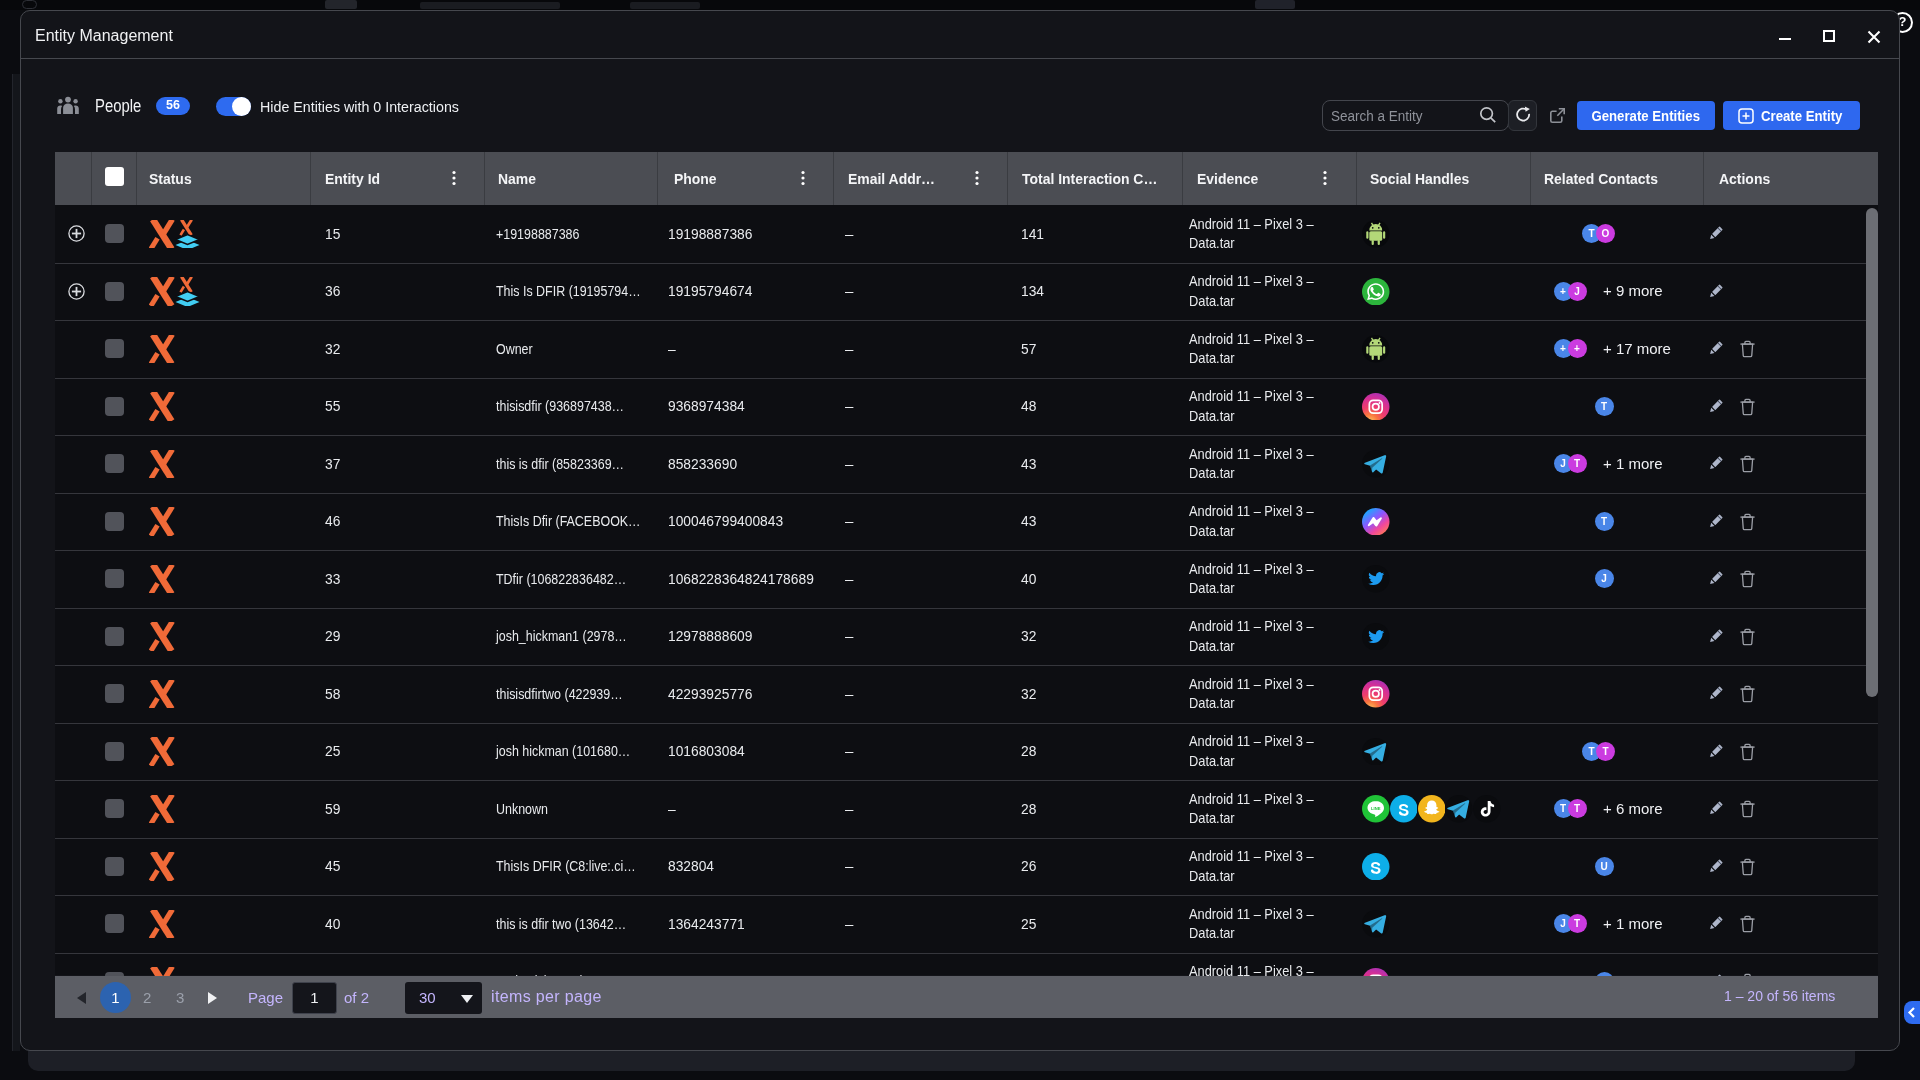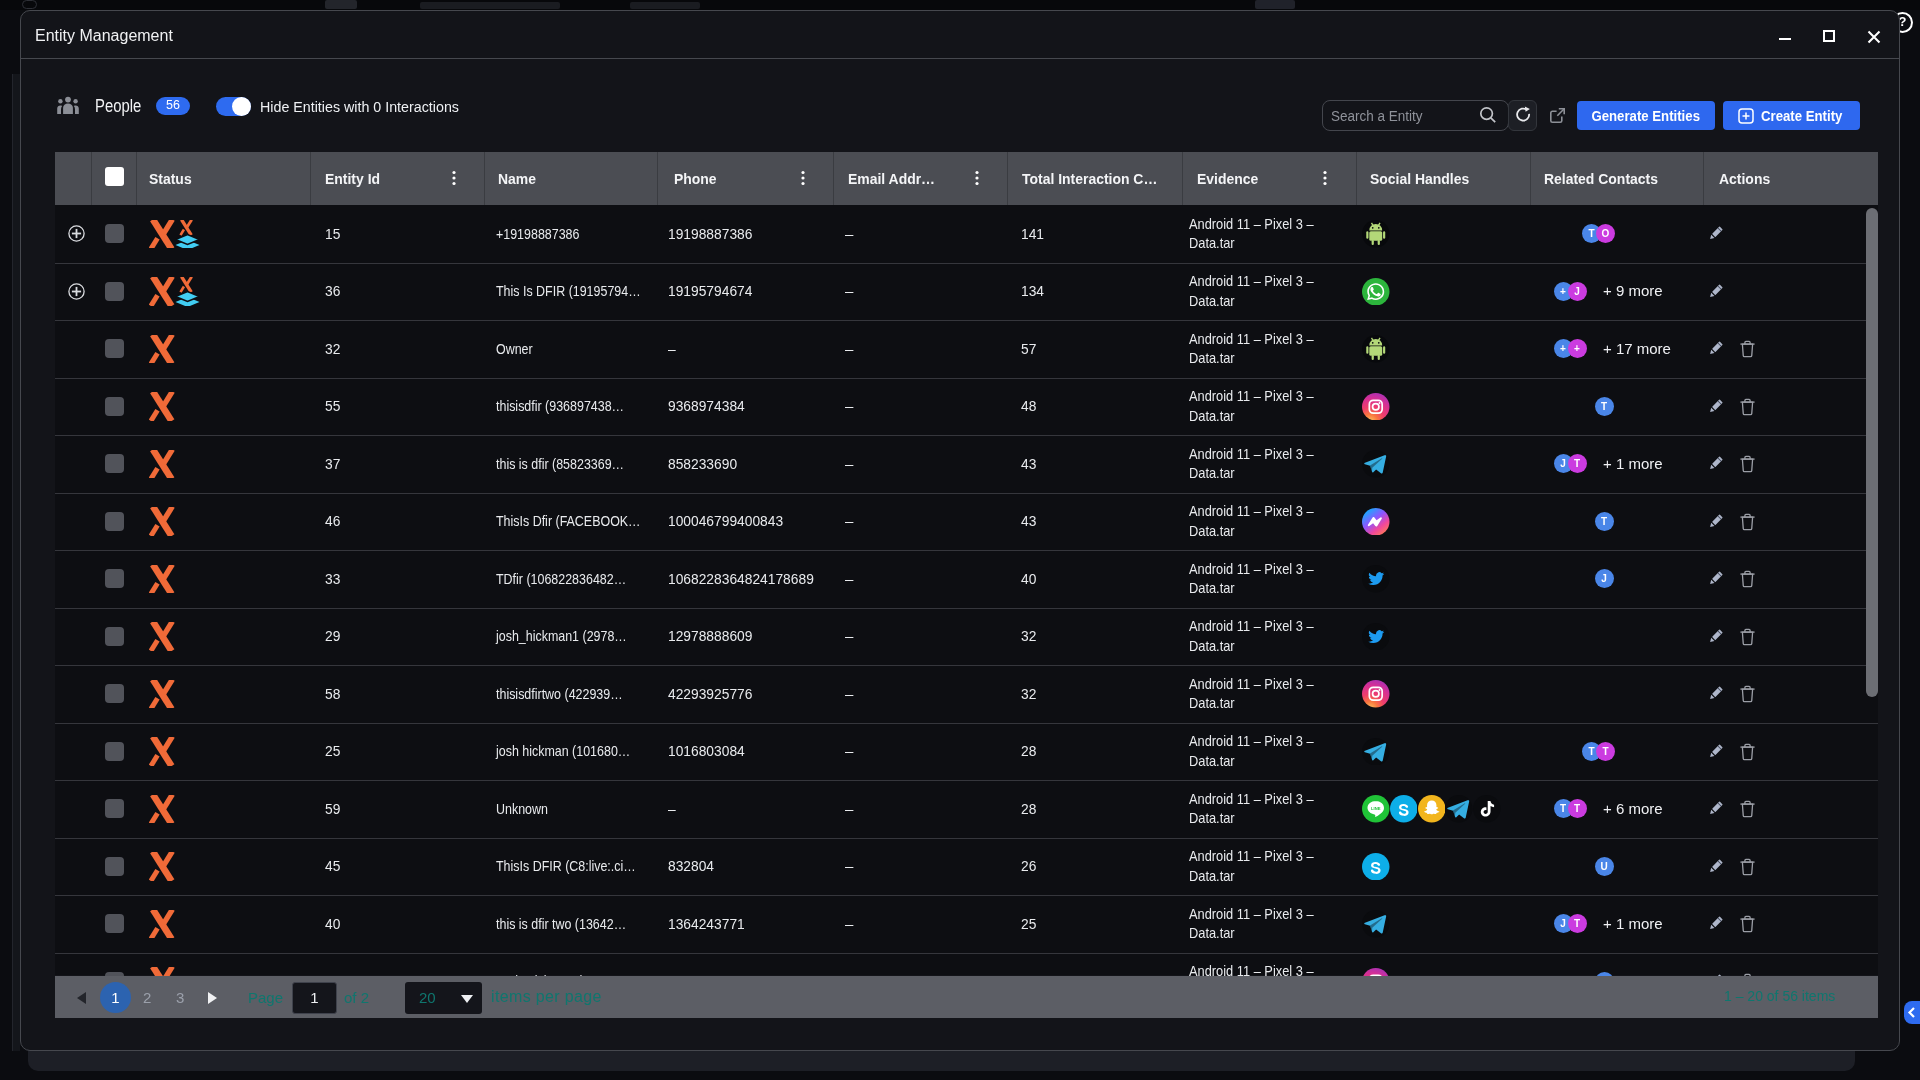--- a/index.html
+++ b/index.html
@@ -7,21 +7,21 @@
 .abs {position:absolute}
 .cb {width:19px;height:19px;border-radius:4px;background:#51535a}
 .ct {font-size:15px;color:#e9ebee;white-space:nowrap;transform-origin:0 50%}
 .nm {transform:scaleX(0.83)}
 .dg {transform:scaleX(0.92)}
 .ev {font-size:15px;color:#e9ebee;line-height:19.5px;white-space:nowrap;transform:scaleX(0.855);transform-origin:0 50%}
 .mo {font-size:15px;color:#f0f1f4;white-space:nowrap}
 .av {width:19px;height:19px;border-radius:50%;color:#fff;font-size:10px;font-weight:bold;
  text-align:center;line-height:19px}
 .hl {font-size:15px;font-weight:bold;color:#f4f5f7;white-space:nowrap;transform:scaleX(0.93);transform-origin:0 50%}
-.pgt {font-size:15px;color:#0f766e;white-space:nowrap}
+.pgt {font-size:15px;color:#c4b5fd;white-space:nowrap}
 </style></head>
 <body>
 
 <div class="abs" style="left:0;top:0;width:1920px;height:10px;background:#07080b"></div>
 <div class="abs" style="left:22px;top:0;width:15px;height:9px;border-radius:8px;border:1.5px solid #2e3037"></div>
 <div class="abs" style="left:325px;top:0;width:32px;height:9px;background:#23252b;border-radius:2px"></div>
 <div class="abs" style="left:420px;top:2px;width:140px;height:7px;background:#1a1c21;border-radius:2px"></div>
 <div class="abs" style="left:630px;top:2px;width:70px;height:7px;background:#1a1c21;border-radius:2px"></div>
 <div class="abs" style="left:1255px;top:0;width:40px;height:9px;background:#20222a;border-radius:2px"></div>
 <div class="abs" style="left:13px;top:74px;width:7px;height:977px;background:#14161b"></div>
@@ -47,21 +47,21 @@
 <circle cx="11" cy="3.6" r="2.9"></circle>
       <path d="M6.1 18v-6.2c0-2.6 2.2-4.2 4.9-4.2s4.9 1.6 4.9 4.2V18z"></path>
 <circle cx="3.4" cy="5.2" r="2.2"></circle>
       <path d="M0.2 18v-5.4c0-1.9 1.4-3.1 3.2-3.1 .6 0 1.2.14 1.7.4-.7.9-1.1 2-1.1 3.3V18z"></path>
 <circle cx="18.6" cy="5.2" r="2.2"></circle>
       <path d="M21.8 18v-5.4c0-1.9-1.4-3.1-3.2-3.1-.6 0-1.2.14-1.7.4 .7.9 1.1 2 1.1 3.3V18z"></path>
 </g>
   </svg>
 <div class="abs" style="left:95px;top:96px;font-size:17.5px;color:#f2f3f5;transform:scaleX(0.85);transform-origin:0 0">People</div>
 <div class="abs" style="left:156px;top:97px;width:34px;height:17.5px;border-radius:9px;background:#2e6bf0;
- color:#fff;font-size:12.5px;font-weight:normal;text-align:center;line-height:17.5px">56</div>
+ color:#fff;font-size:12.5px;font-weight:bold;text-align:center;line-height:17.5px">56</div>
 <div class="abs" style="left:216px;top:97px;width:34.5px;height:19px;border-radius:10px;background:#2e6bf0"></div>
 <div class="abs" style="left:231.5px;top:96.5px;width:19.5px;height:19.5px;border-radius:50%;background:#fff"></div>
 <div class="abs" style="left:260px;top:97.5px;font-size:15.5px;color:#eef0f3;transform:scaleX(0.92);transform-origin:0 0">Hide Entities with 0 Interactions</div>
 
 <div class="abs" style="left:1322px;top:100px;width:187px;height:31px;border:1px solid #44464d;border-radius:8px"></div>
 <div class="abs" style="left:1331px;top:106.5px;font-size:15.5px;color:#8f929a;transform:scaleX(0.87);transform-origin:0 0">Search a Entity</div>
 <svg class="abs" style="left:1479px;top:106px" width="18" height="18" viewBox="0 0 18 18">
 <circle cx="7.6" cy="7.6" r="5.8" fill="none" stroke="#c2c4c9" stroke-width="1.7"></circle>
 <line x1="11.8" y1="11.8" x2="16.2" y2="16.2" stroke="#c2c4c9" stroke-width="1.7"></line>
   </svg>
@@ -702,20 +702,20 @@
 <div class="abs" style="left:100px;top:982px;width:31px;height:31px;border-radius:50%;background:#2c63b0;
  color:#fff;font-size:15px;text-align:center;line-height:31px">1</div>
 <div class="abs pgt" style="left:143px;top:989px;color:#9ba0ab">2</div>
 <div class="abs pgt" style="left:176px;top:989px;color:#9ba0ab">3</div>
 <div class="abs" style="left:208px;top:991.5px;width:0;height:0;border-top:6px solid transparent;border-bottom:6px solid transparent;border-left:9px solid #f0f1f3"></div>
 <div class="abs pgt" style="left:248px;top:989px">Page</div>
 <div class="abs" style="left:292px;top:982px;width:45px;height:32px;background:#14151b;border:1px solid #3f424c;border-radius:3px;
  color:#eef0f3;font-size:15px;text-align:center;line-height:30px">1</div>
 <div class="abs pgt" style="left:344px;top:989px">of 2</div>
 <div class="abs" style="left:405px;top:982px;width:77px;height:32px;background:#14151b;border-radius:3px"></div>
-<div class="abs pgt" style="left:419px;top:989px">20</div>
+<div class="abs pgt" style="left:419px;top:989px">30</div>
 <div class="abs" style="left:461px;top:995px;width:0;height:0;border-left:6.5px solid transparent;border-right:6.5px solid transparent;border-top:8px solid #eef0f3"></div>
 <div class="abs pgt" style="left:491px;top:988px;font-size:16px;letter-spacing:0.35px">items per page</div>
 <div class="abs pgt" style="left:1724px;top:988px;font-size:14px">1 – 20 of 56 items</div>
 
 <div class="abs" style="left:1904px;top:1001px;width:16px;height:23px;background:#2e6bf0;border-radius:8px 0 0 8px"></div>
 <svg class="abs" style="left:1906px;top:1006px" width="12" height="13" viewBox="0 0 12 13">
 <path d="M8 2 3.5 6.5 8 11" fill="none" stroke="#fff" stroke-width="2.2"></path>
   </svg>
 </body></html>

